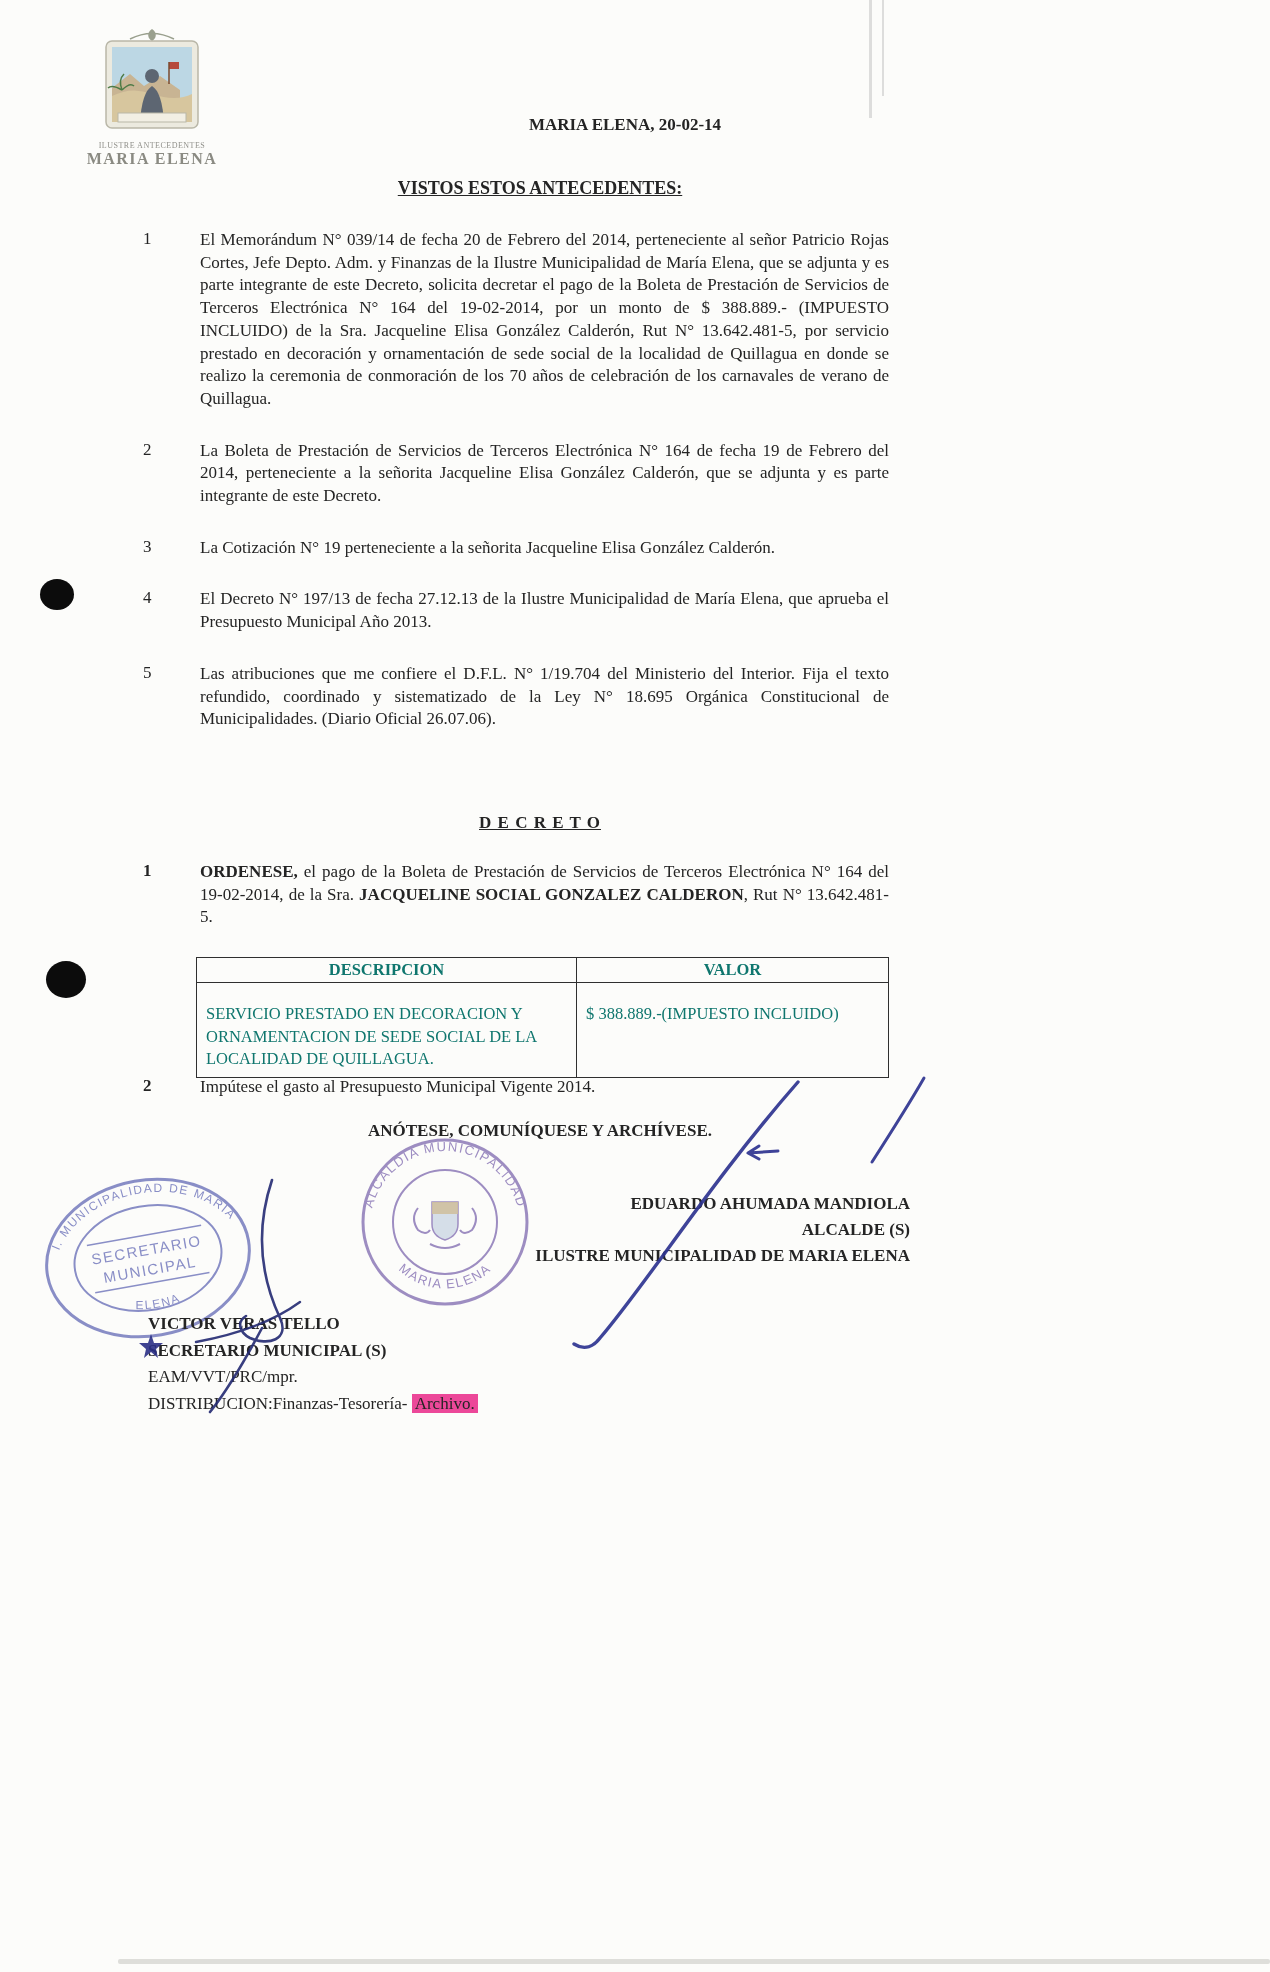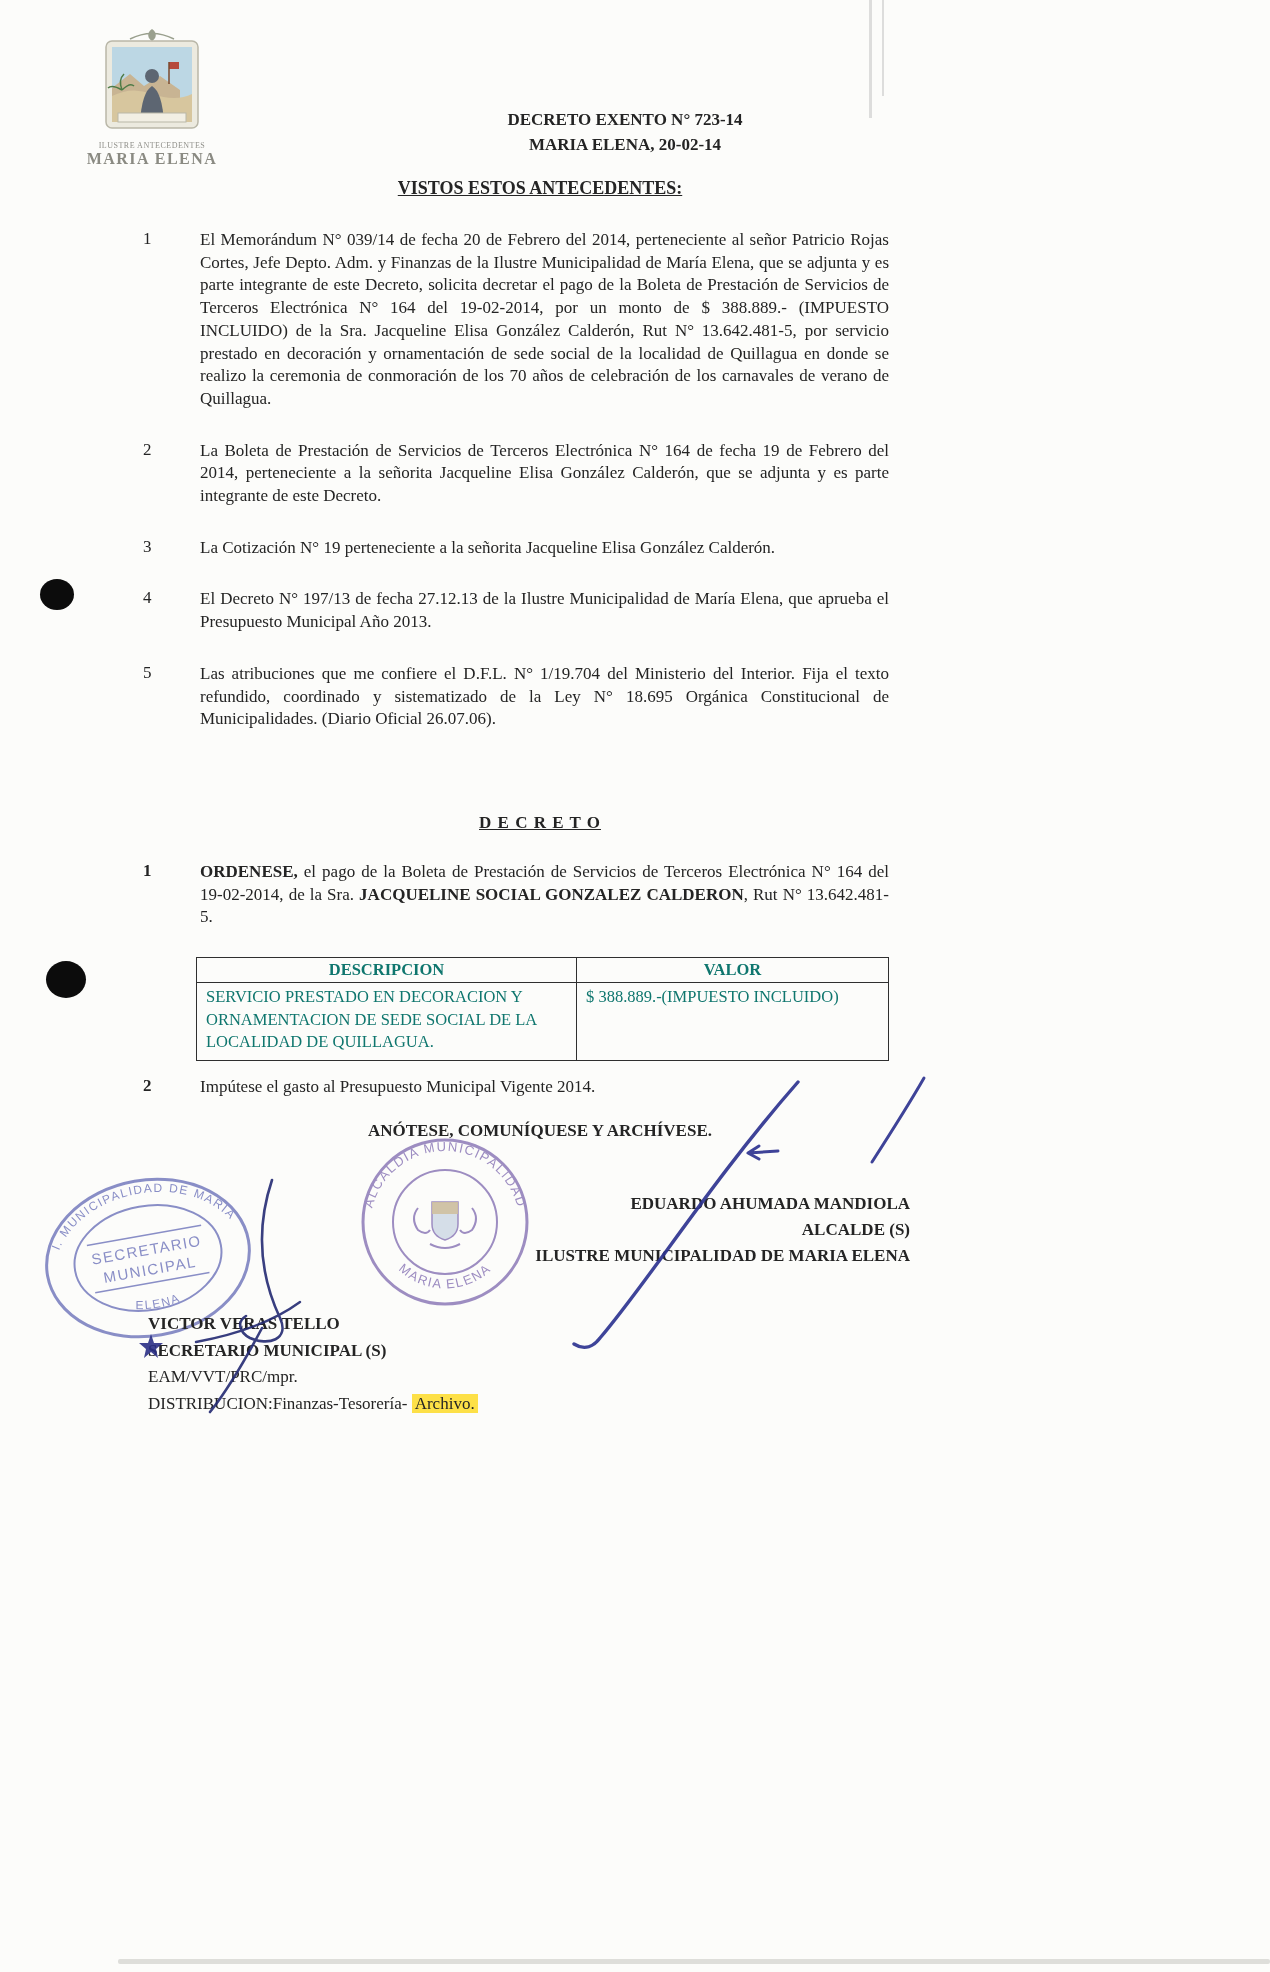--- a/index.html
+++ b/index.html
@@ -32,30 +32,30 @@
 
   .decreto-title { position:absolute; left:200px; top:813px; width:680px; text-align:center; font-weight:bold; font-size:17px; }
   .decreto-title span { text-decoration:underline; letter-spacing:1px; }
 
   .decreto-items { position:absolute; left:143px; top:861px; width:746px; }
   .dec-num { flex:0 0 57px; font-weight:bold; font-size:17px; }
 
   .pay-table { position:absolute; left:196px; top:957px; width:693px; border-collapse:collapse; font-size:16.5px; color:#0f766e; }
   .pay-table th, .pay-table td { border:1.6px solid #2f2f2f; }
   .pay-table th { font-weight:bold; text-align:center; padding:2px 6px; font-size:16.5px; }
-  .pay-table td { padding:3px 9px 6px; vertical-align:top; line-height:22.5px; }
+  .pay-table td { padding:20px 9px 6px; vertical-align:top; line-height:22.5px; }
   .col-desc { width:380px; }
 
   .impute { position:absolute; left:143px; top:1076px; width:746px; display:flex; }
   .closing { position:absolute; left:200px; top:1121px; width:680px; text-align:center; font-weight:bold; font-size:17px; }
 
   .mayor-block { position:absolute; left:430px; top:1191px; width:480px; text-align:right; font-weight:bold; font-size:17px; line-height:26px; }
   .secretary-block { position:absolute; left:148px; top:1311px; font-size:17px; line-height:26.5px; }
   .sec-name, .sec-title { font-weight:bold; }
-  .highlight { background:#fde047; padding:0 3px; }
+  .highlight { background:#ec4899; padding:0 3px; }
 
   .stamp-svg, .sign-svg, .emblem-svg { position:absolute; }
   .stamp-sec { left:28px; top:1163px; }
   .stamp-alc { left:352px; top:1126px; }
   .sign-overlay { left:0; top:1040px; }
 
   .stamp-text { font-family:"Liberation Sans",sans-serif; letter-spacing:1.5px; }
 </style>
 </head>
 <body>
@@ -81,21 +81,20 @@
       <rect x="77" y="36" width="10" height="7" fill="#b64a3e"></rect>
       <line x1="77" y1="36" x2="77" y2="58" stroke="#7a4a2e" stroke-width="1.5"></line>
       <path d="M30 64 q-4 -10 2 -16 M30 64 q-10 -6 -14 -2 M30 64 q8 -8 12 -4" stroke="#4e7b46" stroke-width="1.5" fill="none"></path>
       <rect x="26" y="87" width="68" height="9" fill="#f2efe4" stroke="#b9b7a8"></rect>
     </svg>
     <div class="logo-sub">ILUSTRE ANTECEDENTES</div>
     <div class="logo-name">MARIA ELENA</div>
   </div>
 
   <div class="doc-header">
-    <div class="decree-no">DECRETO EXENTO N° 723-14</div>
     <div class="place-date">MARIA ELENA, 20-02-14</div>
   </div>
   <div class="section-title">VISTOS ESTOS ANTECEDENTES:</div>
 
   <div class="antecedentes">
     <div class="ant-item">
       <div class="ant-num">1</div>
       <div class="ant-text">El Memorándum N° 039/14 de fecha 20 de Febrero del 2014, perteneciente al señor Patricio Rojas Cortes, Jefe Depto. Adm. y Finanzas de la Ilustre Municipalidad de María Elena, que se adjunta y es parte integrante de este Decreto, solicita decretar el pago de la Boleta de Prestación de Servicios de Terceros Electrónica N° 164 del 19-02-2014, por un monto de $ 388.889.- (IMPUESTO INCLUIDO) de la Sra. Jacqueline Elisa González Calderón, Rut N° 13.642.481-5, por servicio prestado en decoración y ornamentación de sede social de la localidad de Quillagua en donde se realizo la ceremonia de conmoración de los 70 años de celebración de los carnavales de verano de Quillagua.</div>
     </div>
     <div class="ant-item">

